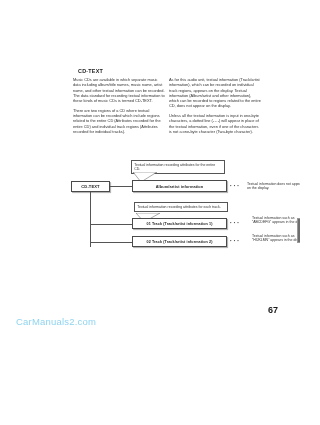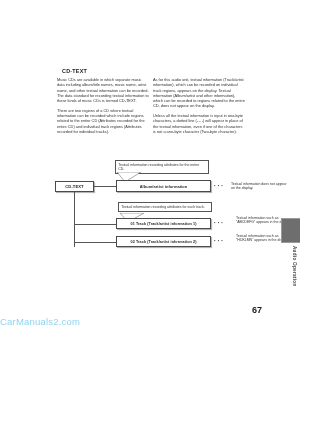--- a/index.html
+++ b/index.html
@@ -11,21 +11,21 @@
     width: 300px;
     height: 425px;
     position: relative;
     overflow: hidden;
     font-family: "Liberation Sans", sans-serif;
     color: #2b2b2b;
   }
 
   .page {
     position: absolute;
-    left: 0; top: 0;
+    left: 16px; top: 0;
     width: 300px;
     height: 425px;
     background: #ffffff;
   }
 
   
   .section-heading {
     position: absolute;
     left: 62px;
     top: 68px;

